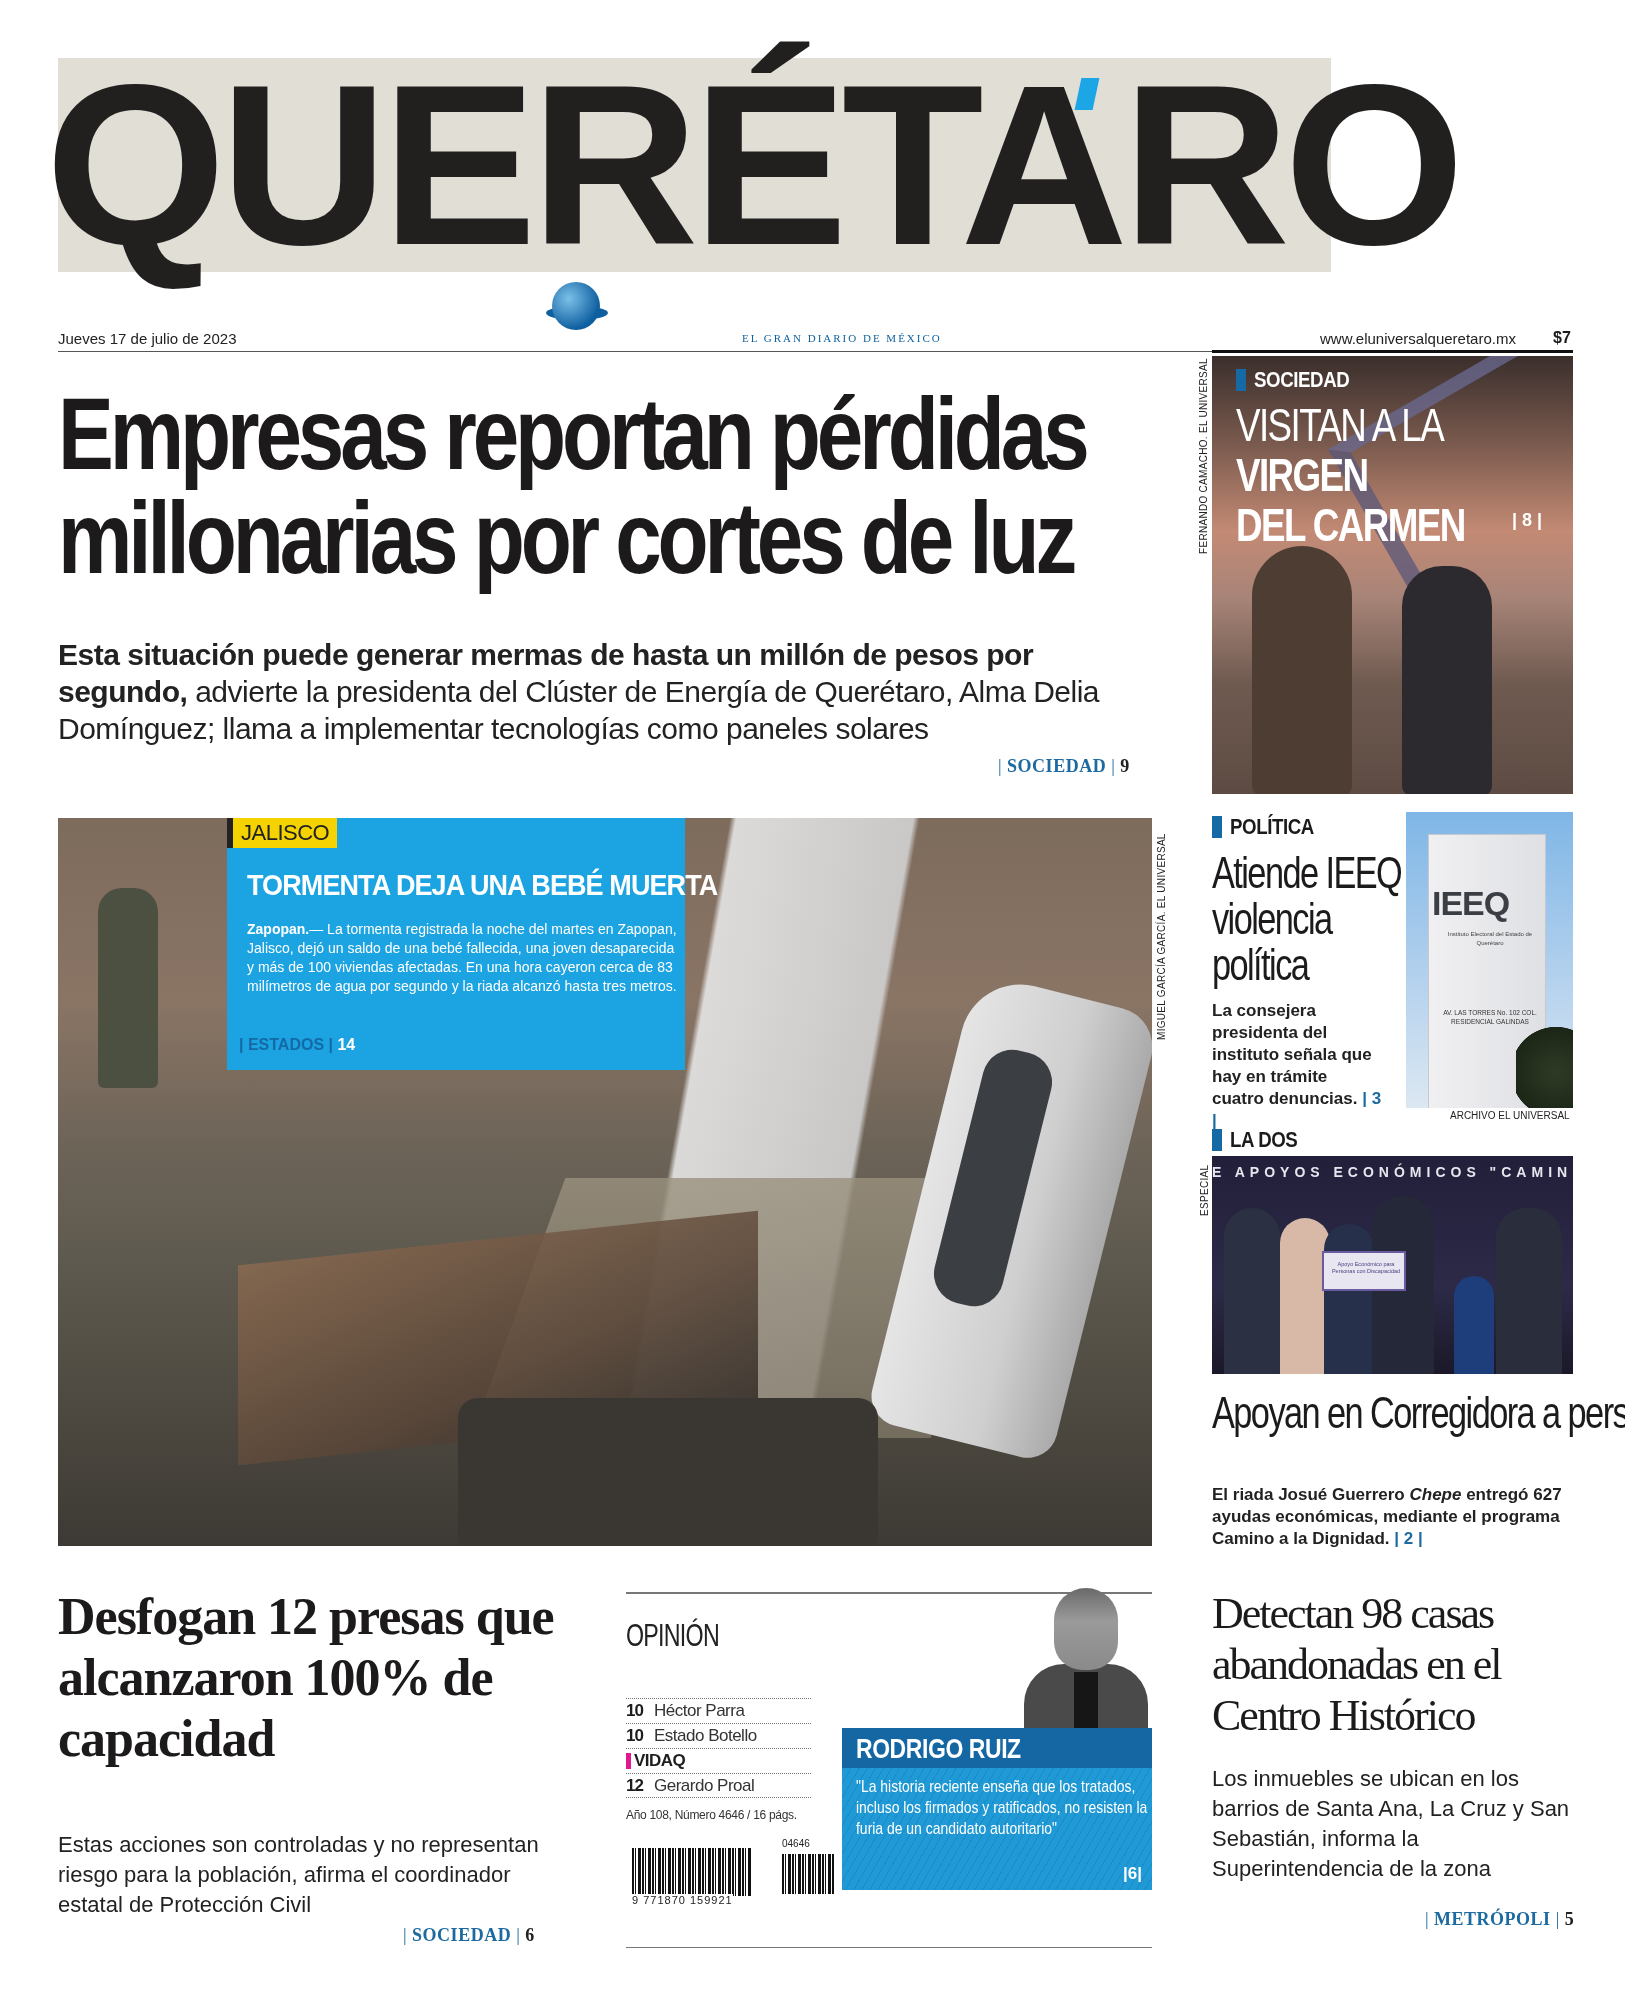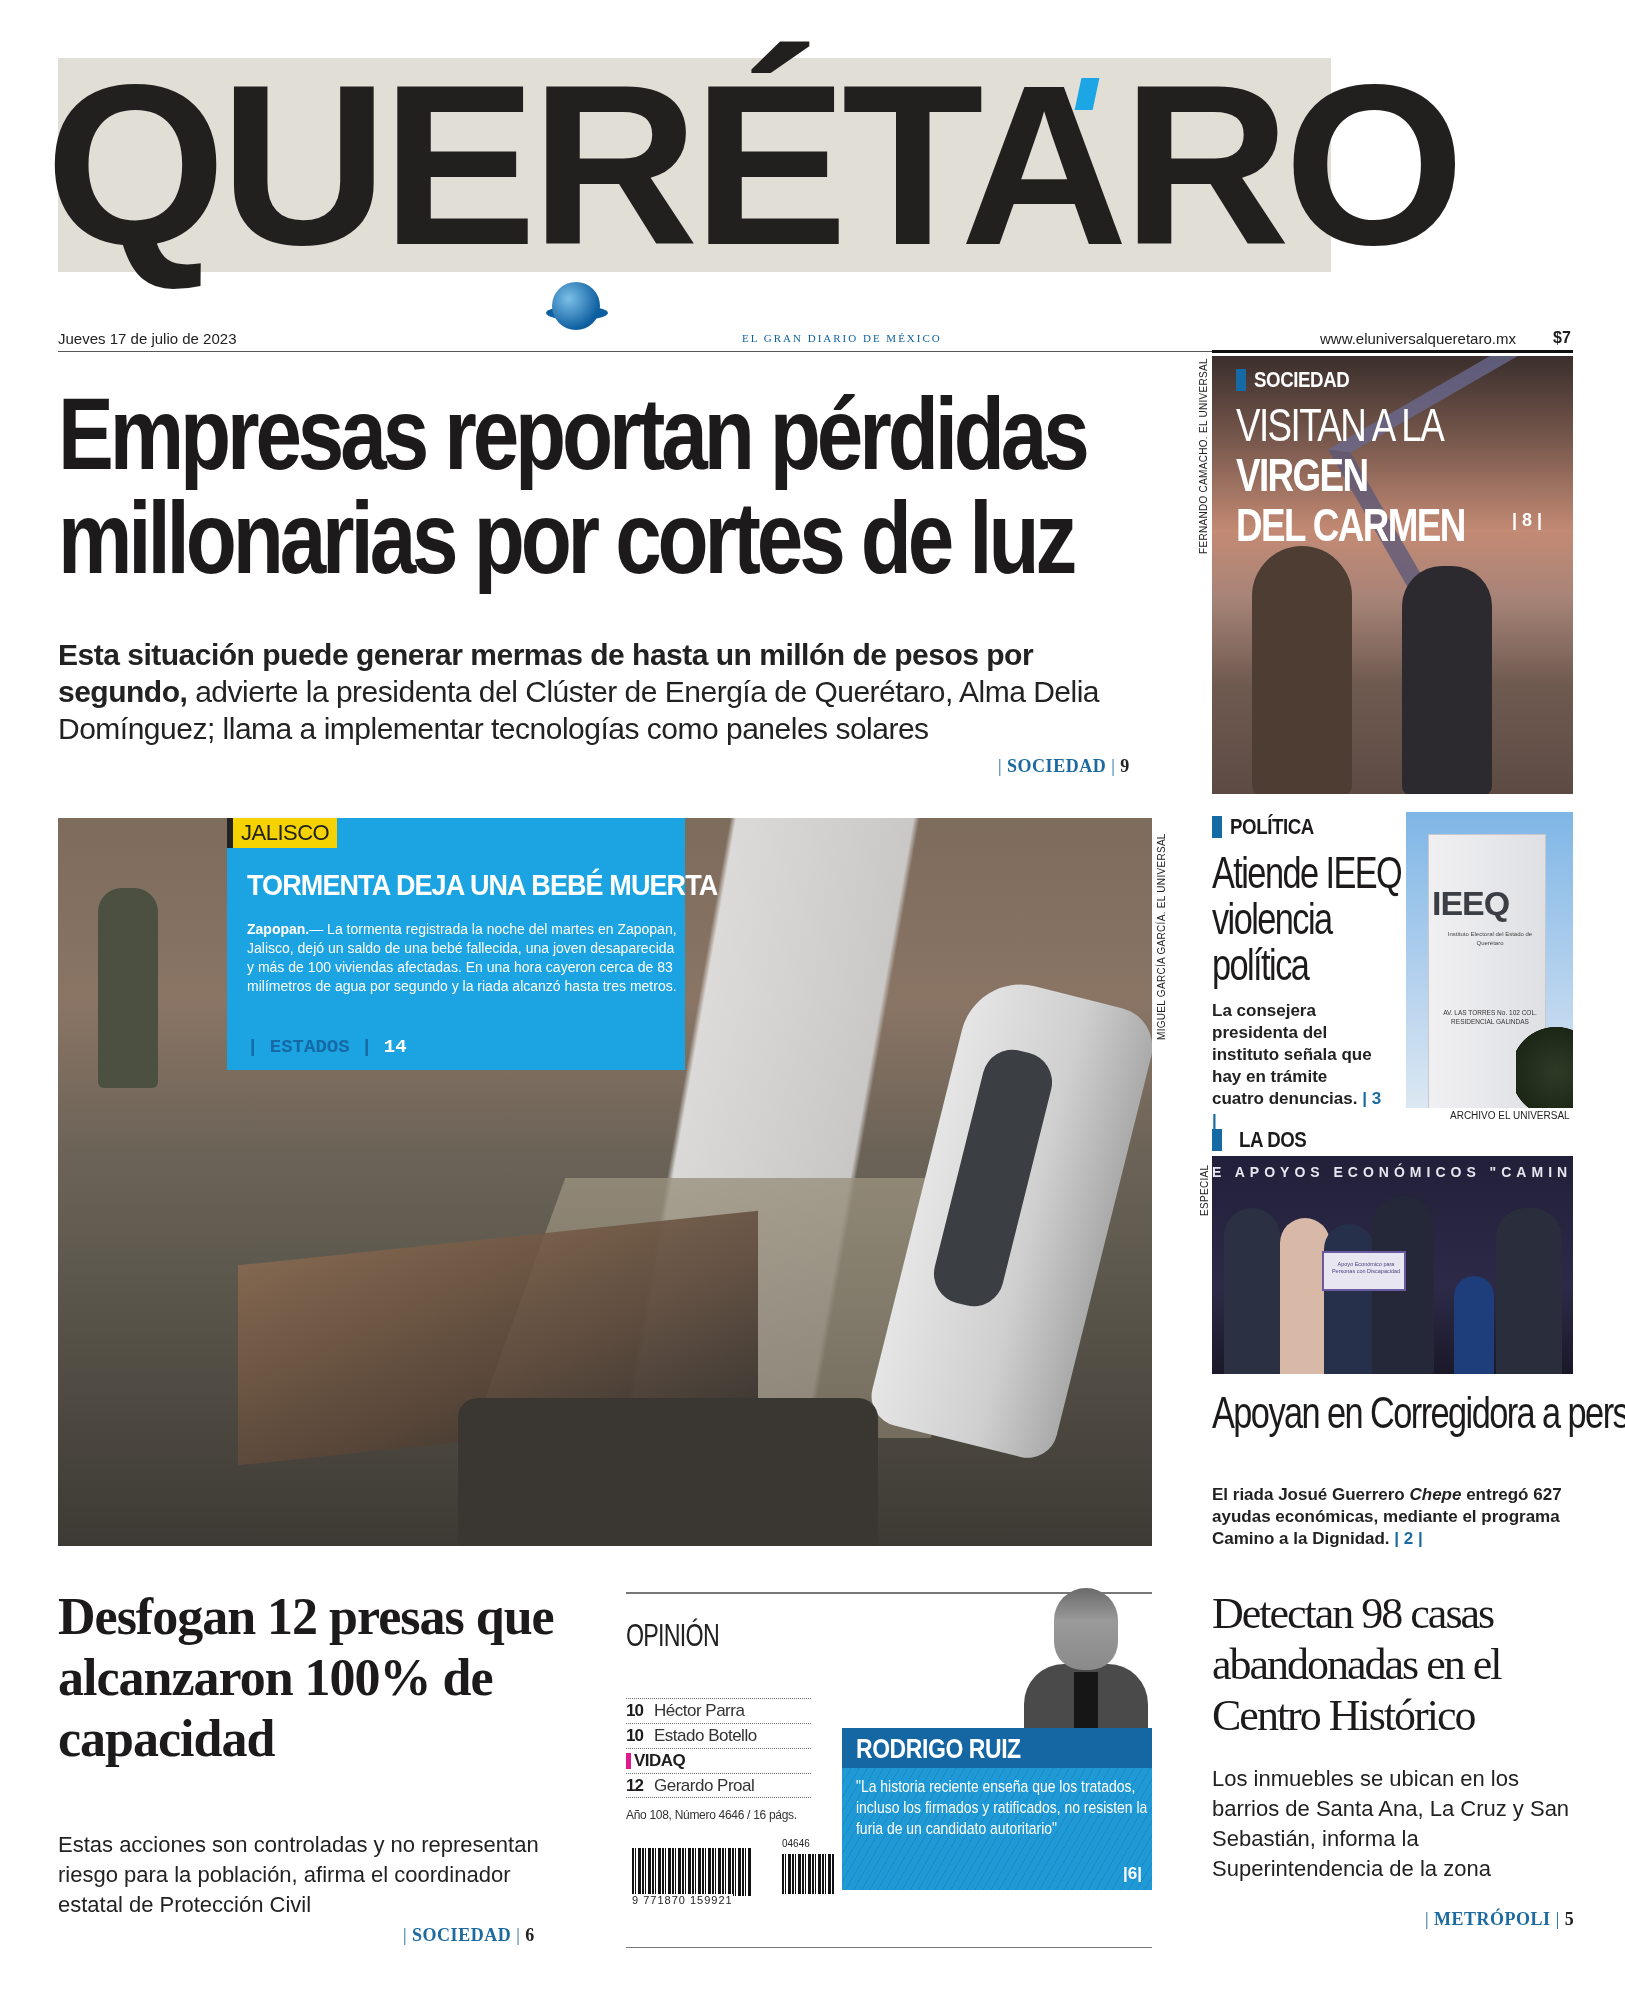--- a/index.html
+++ b/index.html
@@ -48,21 +48,21 @@
   #flood-soldier { position: absolute; left: 40px; top: 70px; width: 60px; height: 200px; background: #4c5040; border-radius: 24px 24px 6px 6px; }
   #flood-debris { position: absolute; left: 180px; top: 420px; width: 520px; height: 200px; background: linear-gradient(160deg,#8a6a50,#5a4638 60%,#2f2a26); transform: skewY(-6deg); opacity: 0.85; }
   #flood-cart { position: absolute; left: 400px; top: 580px; width: 420px; height: 160px; background: #3a3733; border-radius: 20px 20px 0 0; }
 
   #jalisco-box { left: 227px; top: 818px; width: 458px; height: 252px; background: #1ba3e2; }
   #jalisco-dark { position: absolute; left: 0; top: 0; width: 6px; height: 30px; background: #222; }
   #jalisco-tag { position: absolute; left: 6px; top: 0; height: 30px; padding: 0 8px; background: #f4d300; font-family: "Liberation Sans", sans-serif; font-size: 22px; line-height: 30px; color: #222; letter-spacing: -0.5px; transform-origin: left; }
   #jalisco-headline { position: absolute; left: 20px; top: 50px; font-weight: 700; font-size: 30px; line-height: 34px; color: #fff; letter-spacing: -1px; transform-origin: left; transform: scaleX(0.9); white-space: nowrap; }
   #jalisco-body { position: absolute; left: 20px; top: 102px; width: 430px; font-size: 14px; line-height: 19px; color: #fff; }
   #jalisco-body b { font-weight: 700; }
-  #jalisco-ref { position: absolute; left: 20px; top: 218px; font-family: Liberation Mono, monospace; font-weight: 700; font-size: 19px; }
+  #jalisco-ref { position: absolute; left: 12px; top: 218px; font-family: Liberation Sans, sans-serif; font-weight: 700; font-size: 16px; }
   #jalisco-ref .sec { color: #1569a5; }
   #jalisco-ref .num { color: #fff; }
   #jalisco-ref .bar { color: #1569a5; }
 
   .vcredit { position: absolute; font-size: 10px; color: #222; writing-mode: vertical-rl; transform: rotate(180deg); white-space: nowrap; letter-spacing: 0.3px; }
   #credit-flood { left: 1156px; top: 820px; height: 220px; }
   #credit-virgen { left: 1198px; top: 354px; height: 200px; }
   #credit-lados { left: 1199px; top: 1156px; height: 60px; }
 
   
@@ -88,21 +88,21 @@
   #politica-body .ref { color: #1c6aa0; }
   #ieeq-photo { left: 1406px; top: 812px; width: 167px; height: 296px; overflow: hidden; background: linear-gradient(180deg,#7fb6e6,#b7d3ee 60%,#dce8f2); }
   #ieeq-sign { position: absolute; left: 22px; top: 22px; width: 118px; height: 290px; background: linear-gradient(90deg,#f0f0f2,#dfe0e4); border: 1px solid #c8c8cc; }
   #ieeq-logo { position: absolute; left: 26px; top: 40px; font-weight: 700; font-size: 34px; color: #3b3e44; letter-spacing: -1px; margin-top: 32px; }
   #ieeq-sub { position: absolute; left: 30px; top: 118px; width: 108px; font-size: 6px; line-height: 9px; color: #444; text-align: center; }
   #ieeq-addr { position: absolute; left: 24px; top: 196px; width: 120px; font-size: 6.5px; line-height: 9px; color: #333; text-align: center; }
   #ieeq-tree { position: absolute; left: 110px; top: 210px; width: 80px; height: 100px; background: radial-gradient(circle,#2f3a26,#1c2616 70%,transparent 71%); }
   #ieeq-credit { left: 1450px; top: 1110px; font-size: 10px; color: #222; }
 
   
-  #lados-kicker { left: 1212px; top: 1128px; display: flex; align-items: center; gap: 17px; }
+  #lados-kicker { left: 1212px; top: 1128px; display: flex; align-items: center; gap: 8px; }
   #lados-kicker .kicker-label { color: #1c1a1a; }
   #lados-photo { left: 1212px; top: 1156px; width: 361px; height: 218px; overflow: hidden; background: linear-gradient(180deg,#221f3a,#2d2a48 60%,#1a1828); }
   #lados-banner { position: absolute; left: 0; top: 8px; width: 361px; font-weight: 700; font-size: 14px; letter-spacing: 5px; color: #e6e6ee; white-space: nowrap; }
   .person { position: absolute; border-radius: 30px 30px 6px 6px; }
   #lados-check { position: absolute; left: 110px; top: 95px; width: 84px; height: 40px; background: #e8e6f0; border: 2px solid #6a5aa0; }
   #lados-check-text { position: absolute; left: 4px; top: 8px; width: 76px; font-size: 5.5px; line-height: 7px; color: #4a3f80; text-align: center; }
   #lados-title { left: 1212px; top: 1390px; width: 361px; font-size: 44px; line-height: 46px; color: #1c1a1a; letter-spacing: -2px; transform-origin: left top; transform: scaleX(0.78); width: 470px; white-space: nowrap; }
   #lados-body { left: 1212px; top: 1484px; width: 361px; font-size: 17px; line-height: 22px; font-weight: 700; color: #222; }
   #lados-body i { font-style: italic; }
   #lados-body .ref { color: #1c6aa0; }

